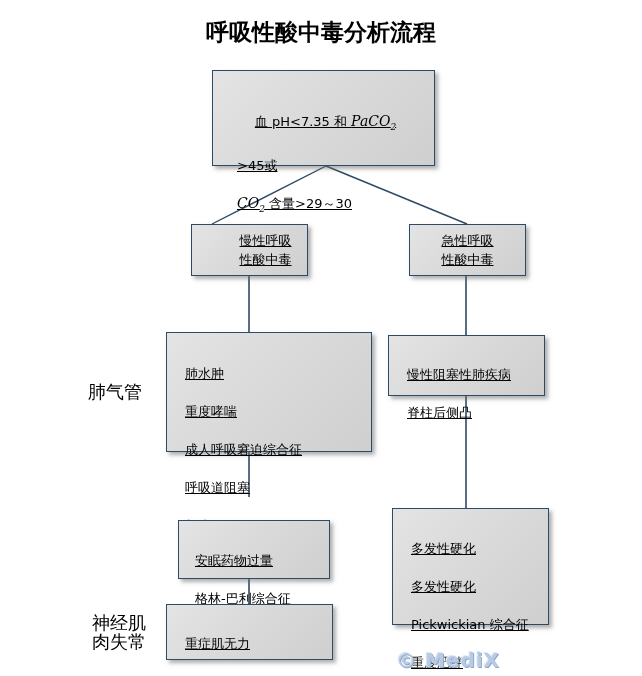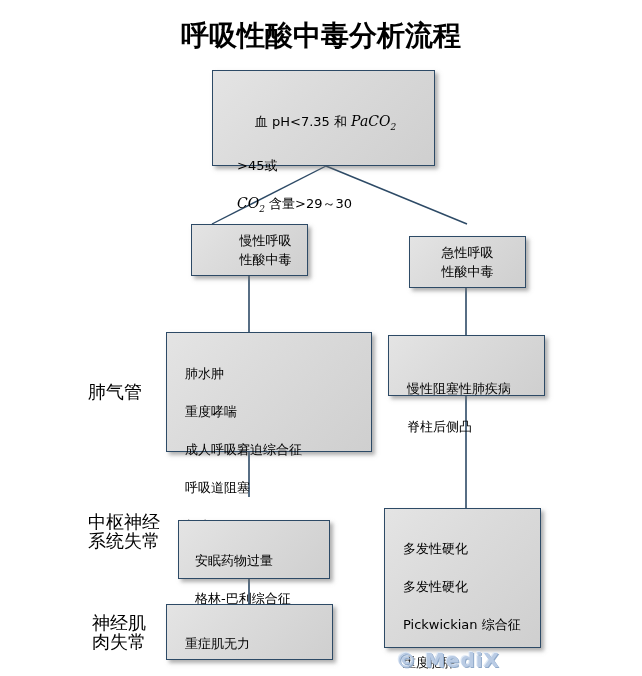--- a/index.html
+++ b/index.html
@@ -22,38 +22,39 @@
     height: 676px;
   }
 
   
   .title {
     position: absolute;
     left: 0;
     top: 17px;
     width: 642px;
     text-align: center;
-    font-size: 28px;
+    font-size: 23px;
     font-weight: bold;
     color: #000000;
     letter-spacing: 0px;
     font-family: "DejaVu Sans", "Liberation Sans", sans-serif;
   }
 
   
   .node {
     position: absolute;
     box-sizing: border-box;
     border: 1px solid #2d4a66;
     background: linear-gradient(135deg, #e4e4e4 0%, #dcdcdc 35%, #cfcfcf 100%);
     box-shadow: 3px 3px 4px rgba(110,110,110,0.55);
     color: #000000;
     font-size: 13px;
     line-height: 19px;
     z-index: 5;
+    text-decoration: underline;
   }
   .node .inner {
     padding: 9px 14px 0 18px;
     white-space: pre-line;
   }
   .node.center .inner {
     text-align: center;
     padding: 0 6px;
   }
   .node.center {
@@ -145,71 +146,69 @@
         <span class="mi"><span>CO</span><sub>2</sub></span><span> 含量&gt;29～30</span>
       </div>
     </div>
   </div>
 
   <div class="node center" style="left:191px; top:224px; width:117px; height:52px;padding-left:32px;">
     <div class="inner">慢性呼吸
 性酸中毒</div>
   </div>
 
-  <div class="node center" style="left:409px; top:224px; width:117px; height:52px;margin-top:12px;">
+  <div class="node center" style="left:409px; top:224px; width:117px; height:52px;">
     <div class="inner">急性呼吸
 性酸中毒</div>
   </div>
 
   <div class="node" style="left:166px; top:332px; width:206px; height:120px;">
     <div class="inner lines" style="padding-top:12px;">
       <div>肺水肿</div>
       <div>重度哮喘</div>
       <div>成人呼吸窘迫综合征</div>
       <div>呼吸道阻塞</div>
       <div>气胸</div>
     </div>
   </div>
 
   <div class="node" style="left:388px; top:335px; width:157px; height:61px;">
-    <div class="inner lines" style="padding-top:24px;">
+    <div class="inner lines" style="padding-top:10px;">
       <div>慢性阻塞性肺疾病</div>
       <div>脊柱后侧凸</div>
     </div>
   </div>
 
   <div class="node" style="left:178px; top:520px; width:152px; height:59px;">
     <div class="inner lines" style="padding-top:11px; padding-left:16px;">
       <div>安眠药物过量</div>
       <div>格林-巴利综合征</div>
     </div>
   </div>
 
-  <div class="node" style="left:384px; top:508px; width:157px; height:140px;">
+  <div class="node" style="left:392px; top:508px; width:157px; height:117px;">
     <div class="inner lines" style="padding-top:11px;">
       <div>多发性硬化</div>
       <div>多发性硬化</div>
       <div>Pickwickian 综合征</div>
       <div>重度肥胖</div>
       
     </div>
   </div>
 
   <div class="node" style="left:166px; top:604px; width:167px; height:56px;">
     <div class="inner lines" style="padding-top:10px;">
       <div>重症肌无力</div>
       <div>
         
       </div>
     </div>
   </div>
 
   <div class="rowlabel" style="left:88px; top:382px; width:90px;">肺气管</div>
 
-  <div class="rowlabel" style="left:88px; top:512px; width:90px;">中枢神经
-系统失常</div>
 
   <div class="rowlabel" style="left:92px; top:613px; width:90px;">神经肌
 肉失常</div>
 
   <div class="watermark">© MediX</div>
 
 </div>
 
 </body></html>

